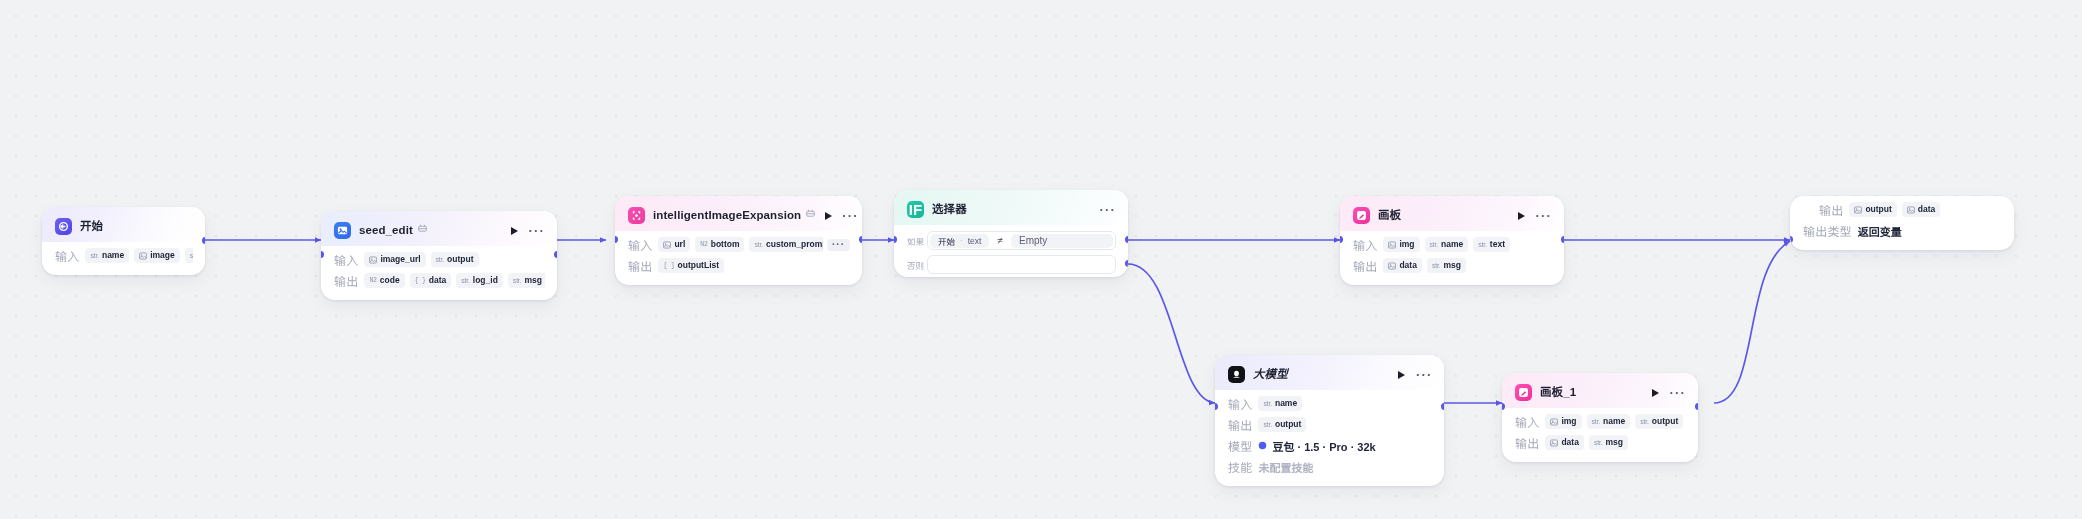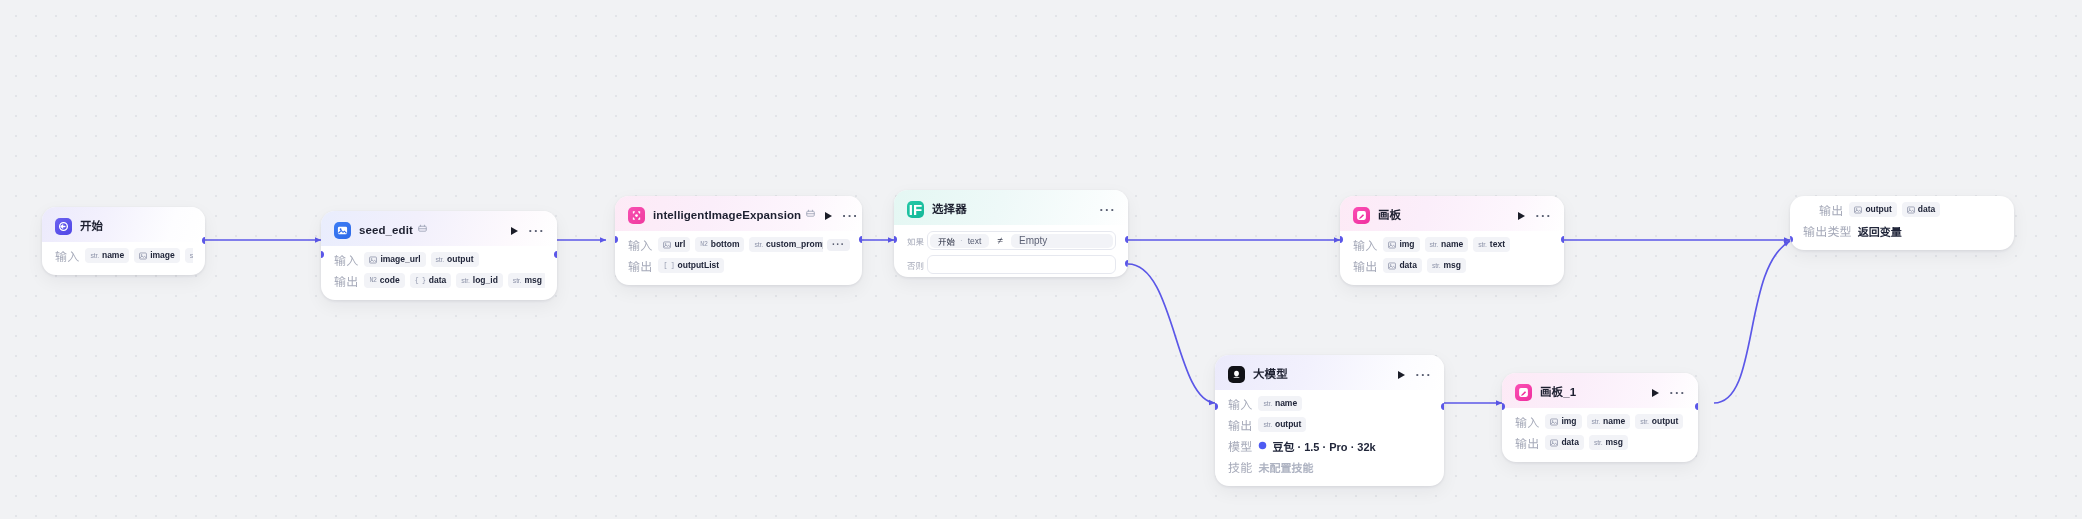--- a/index.html
+++ b/index.html
@@ -29,21 +29,21 @@
   }
   .node .hdr{
     display:flex;align-items:center;
     padding:11px 12px 7px 13px;
     position:relative;
   }
   .node.g-indigo .hdr{background:linear-gradient(110deg,#eceafc 0%,#f3f1fd 38%,#fdfdff 78%,#ffffff 100%);}
   .node.g-blue   .hdr{background:linear-gradient(110deg,#e9edfd 0%,#f2f0fc 40%,#fdf9fd 80%,#ffffff 100%);}
   .node.g-pinkhdr .hdr{background:linear-gradient(110deg,#fdeaf6 0%,#fbeefa 38%,#fdf6fd 76%,#ffffff 100%);}
   .node.g-teal   .hdr{background:linear-gradient(110deg,#e4f7f3 0%,#eef9f8 45%,#f9fdfd 85%,#ffffff 100%);}
-  .node.g-dark   .hdr{background:linear-gradient(110deg,#ebeafb 0%,#f2f1fd 40%,#fcfcff 80%,#ffffff 100%);}
+  .node.g-dark   .hdr{background:linear-gradient(110deg,#ebeafb 0%,#f2f1fd 40%,#fcfcff 80%,#ffffff 100%);font-style:italic;}
 
   .ico{
     width:17px;height:17px;border-radius:5px;
     flex:0 0 auto;display:flex;align-items:center;justify-content:center;
     margin-right:8px;color:#fff;font-size:8px;font-weight:bold;line-height:1;
   }
   .ico svg{display:block;}
   .ico.i-start{background:linear-gradient(140deg,#6b62f0,#4f46e5);}
   .ico.i-end{background:linear-gradient(140deg,#6b62f0,#4f46e5);}
   .ico.i-img{background:linear-gradient(140deg,#3c7df5,#2f6ae8);}

